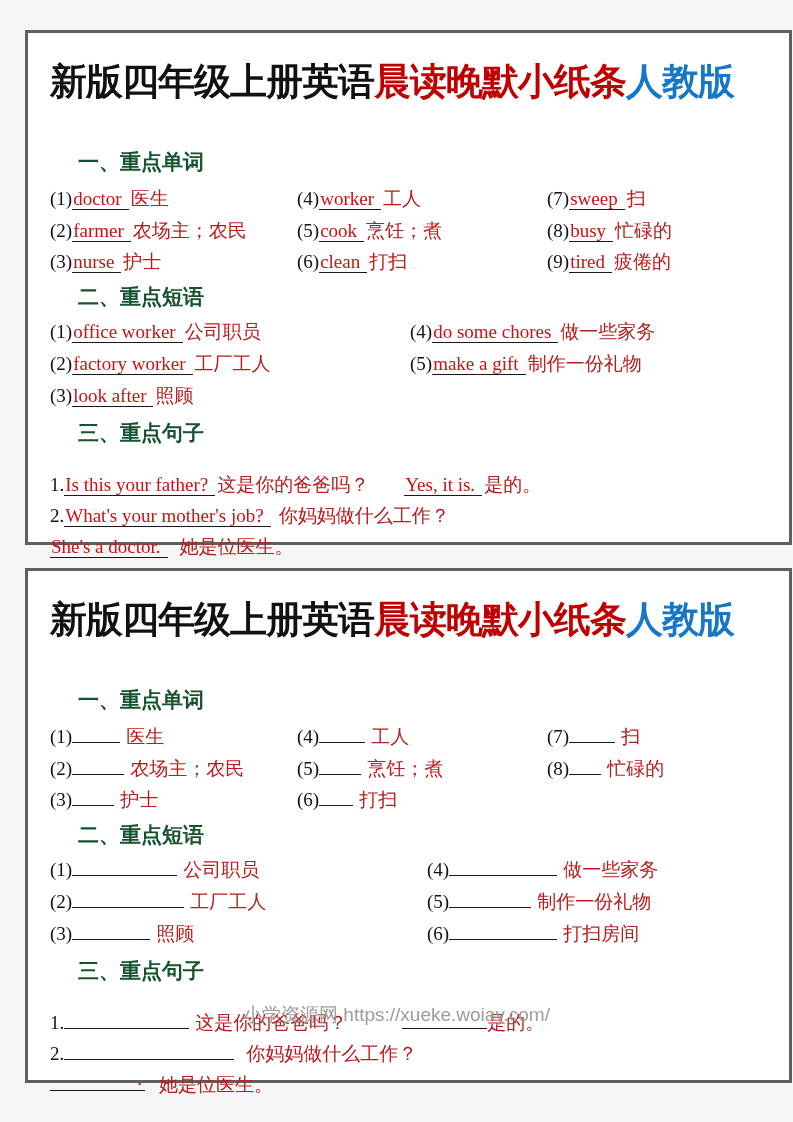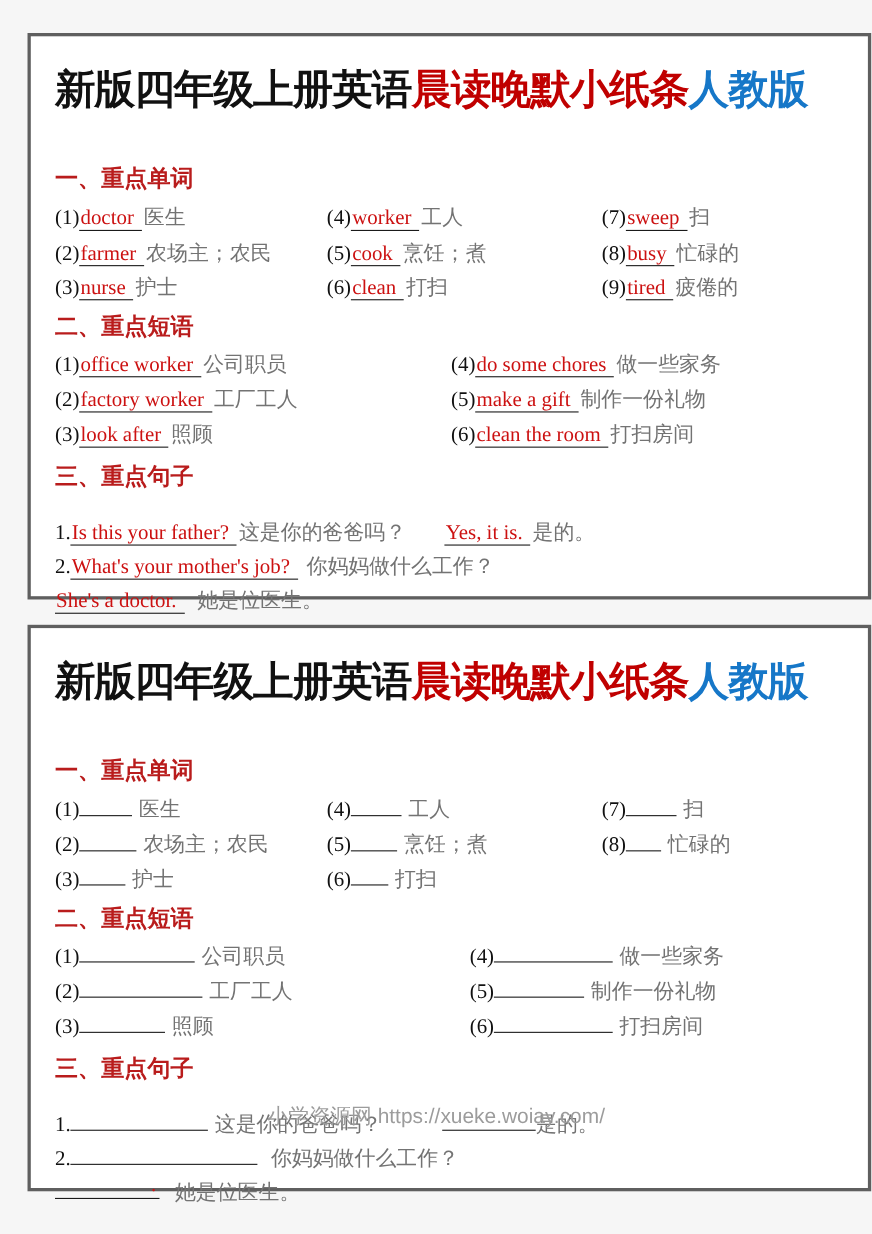--- a/index.html
+++ b/index.html
@@ -8,35 +8,35 @@
   .card{position:absolute;left:25px;width:761px;height:509px;background:#ffffff;
         border:3px solid #5f5f5f;}
   .card-answer{top:30px;}
   .card-blank{top:568px;}
   .card-inner{padding:0 22px;}
 
   .title{margin-top:24px;font-family:"Liberation Sans","DejaVu Sans",sans-serif;
          font-weight:bold;font-size:37px;line-height:50px;white-space:nowrap;letter-spacing:-1px;}
   .t-black{color:#111111;} .t-red{color:#c00000;} .t-blue{color:#1677c8;}
 
-  .sec{color:#b91c1c;font-weight:bold;font-size:21px;line-height:30px;}
+  .sec{color:#14532d;font-weight:bold;font-size:21px;line-height:30px;margin-left:28px;}
   .sec-words{margin-top:40px;}
   .grid-words{display:grid;grid-template-columns:247px 250px 1fr;margin-top:6px;}
   .grid-words .cell{line-height:31.5px;font-size:19px;white-space:nowrap;}
   .sec-phrases{margin-top:4px;}
   .grid-phrases{display:grid;grid-template-columns:360px 1fr;margin-top:4px;}
   .card-blank .grid-phrases{grid-template-columns:377px 1fr;}
   .grid-phrases .cell{line-height:32px;font-size:19px;white-space:nowrap;}
   .sec-sentences{margin-top:6px;}
   .sentences{margin-top:21px;}
   .srow{line-height:31px;font-size:19px;white-space:nowrap;}
 
   .num{color:#111;}
   .ans{color:#cc1111;border-bottom:1.6px solid #1a1a1a;padding:0 7px 0 1px;}
-  .zh{color:#737373;margin-left:2px;}
+  .zh{color:#b91c1c;margin-left:2px;}
   .blank{display:inline-block;vertical-align:baseline;border-bottom:1.6px solid #1a1a1a;
          height:17px;position:relative;margin-right:4px;}
   .blank .dot{position:absolute;right:3px;bottom:-4px;color:#cc1111;font-size:19px;}
   .gap35{display:inline-block;width:35px;}
   .gap55{display:inline-block;width:55px;}
 
   .watermark{position:absolute;top:1002px;left:50%;transform:translateX(-50%);
              font-family:"Liberation Sans","DejaVu Sans",sans-serif;
              font-size:19px;color:#9c9c9c;white-space:nowrap;z-index:5;}
 </style>
@@ -65,21 +65,20 @@
         <div class="cell"><span class="num">(9)</span><span class="ans">tired</span><span class="zh">疲倦的</span></div>
       </div>
 
       <div class="sec sec-phrases">二、重点短语</div>
       <div class="grid-phrases">
         <div class="cell"><span class="num">(1)</span><span class="ans">office worker</span><span class="zh">公司职员</span></div>
         <div class="cell"><span class="num">(4)</span><span class="ans">do some chores</span><span class="zh">做一些家务</span></div>
         <div class="cell"><span class="num">(2)</span><span class="ans">factory worker</span><span class="zh">工厂工人</span></div>
         <div class="cell"><span class="num">(5)</span><span class="ans">make a gift</span><span class="zh">制作一份礼物</span></div>
         <div class="cell"><span class="num">(3)</span><span class="ans">look after</span><span class="zh">照顾</span></div>
-        <div class="cell"><span class="num">(6)</span><span class="ans">clean the room</span><span class="zh">打扫房间</span></div>
       </div>
 
       <div class="sec sec-sentences">三、重点句子</div>
       <div class="sentences">
         <div class="srow">
           <span class="num">1.</span><span class="ans">Is this your father?</span><span class="zh">这是你的爸爸吗？</span><span class="gap35"></span><span class="ans">Yes, it is.</span><span class="zh">是的。</span>
         </div>
         <div class="srow">
           <span class="num">2.</span><span class="ans">What's your mother's job?</span><span class="zh" style="margin-left:8px">你妈妈做什么工作？</span>
         </div>

